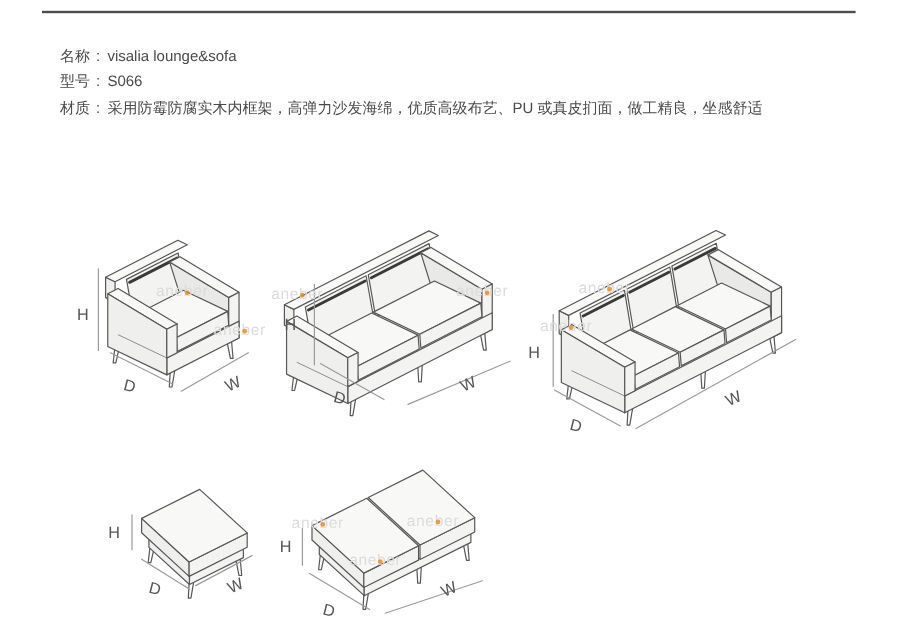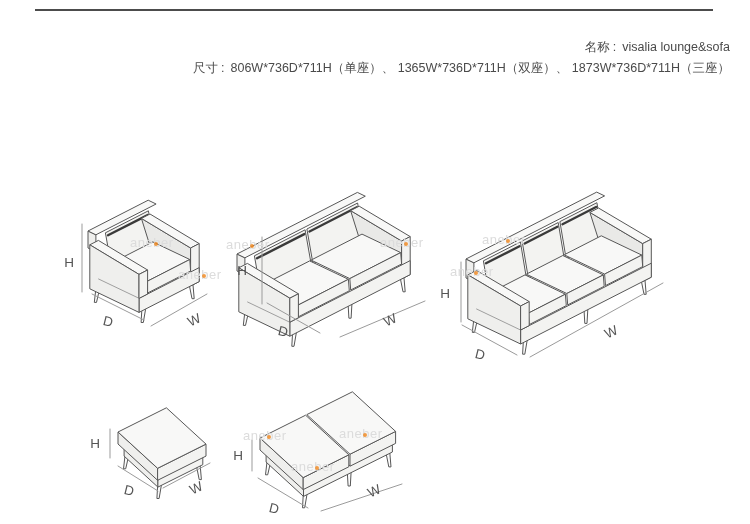--- a/index.html
+++ b/index.html
@@ -1,20 +1,20 @@
 <!DOCTYPE html>
 <html><head>
 <meta charset="utf-8">
 <style>
   html,body{margin:0;padding:0;background:#fff;}
   .stage{position:relative;width:750px;height:524px;background:#ffffff;overflow:hidden;
          font-family:"Liberation Sans","DejaVu Sans",sans-serif;}
   .divider{position:absolute;left:35px;top:9px;width:678px;height:2px;background:#4c4c4c;}
   .specs{position:absolute;left:50px;top:37px;width:680px;font-size:12.5px;line-height:21.4px;
-         color:#4a4a4a;text-align:right;}
+         color:#4a4a4a;}
   .spec-line{white-space:nowrap;}
   .spec-label{display:inline-block;min-width:27px;}
   .spec-sep{display:inline-block;padding:0 6px 0 3px;}
   .spec-cont{padding-left:41px;display:inline-block;}
   .drawing{position:absolute;}
   #wm-layer{position:absolute;left:12px;top:0;width:100%;height:100%;pointer-events:none;z-index:5;}
   .wm{position:absolute;font-size:13px;letter-spacing:.5px;line-height:13px;white-space:nowrap;}
   .wm-mid{position:relative;display:inline-block;}
   .wm-dot{position:absolute;left:1px;top:5.5px;width:4px;height:4px;border-radius:50%;display:block;opacity:.8;}
 </style>
@@ -22,21 +22,24 @@
 <body>
 
 <div class="stage">
   <div class="divider"></div>
 
   <div class="specs">
     <div class="spec-line">
       <span class="spec-label">名称</span><span class="spec-sep">:</span><span class="spec-value">visalia lounge&amp;sofa</span>
     </div>
     <div class="spec-line">
-      <span class="spec-label">尺寸</span><span class="spec-sep">:</span><span class="spec-value">806W*736D*711H（单座）、 1365W*736D*711H（双座）、 1873W*736D*711H（三座）</span>
+      <span class="spec-label">型号</span><span class="spec-sep">:</span><span class="spec-value">S066</span>
+    </div>
+    <div class="spec-line">
+      <span class="spec-label">材质</span><span class="spec-sep">:</span><span class="spec-value">采用防霉防腐实木内框架，高弹力沙发海绵，优质高级布艺、PU 或真皮扪面，做工精良，坐感舒适</span>
     </div>
   </div>
 
   <div class="drawing" id="d1" style="left:55px;top:193px"><svg width="175" height="150" viewBox="0 0 175 150">
         <polygon points="41.3,91.9 45.5,91.9 41.5,109.4 39.3,109.4" fill="#fcfcfc" stroke="#575757" stroke-width="1" stroke-linejoin="round"></polygon>
         <polygon points="115.8,72.4 120.0,72.4 121.0,93.9 118.8,93.9" fill="#fcfcfc" stroke="#575757" stroke-width="1" stroke-linejoin="round"></polygon>
         <polygon points="87.1,112.0 91.3,112.0 88.3,129.5 86.1,129.5" fill="#fcfcfc" stroke="#575757" stroke-width="1" stroke-linejoin="round"></polygon>
         <polygon points="133.5,88.2 137.7,88.2 139.2,105.7 137.0,105.7" fill="#fcfcfc" stroke="#575757" stroke-width="1" stroke-linejoin="round"></polygon>
         <polygon points="33.0,38.0 40.9,41.8 40.9,58.8 33.0,55.0" fill="#efefed" stroke="#575757" stroke-width="1" stroke-linejoin="round"></polygon>
         <polygon points="33.0,38.0 93.2,7.2 101.1,11.0 40.9,41.8" fill="#f8f8f7" stroke="#575757" stroke-width="1" stroke-linejoin="round"></polygon>

